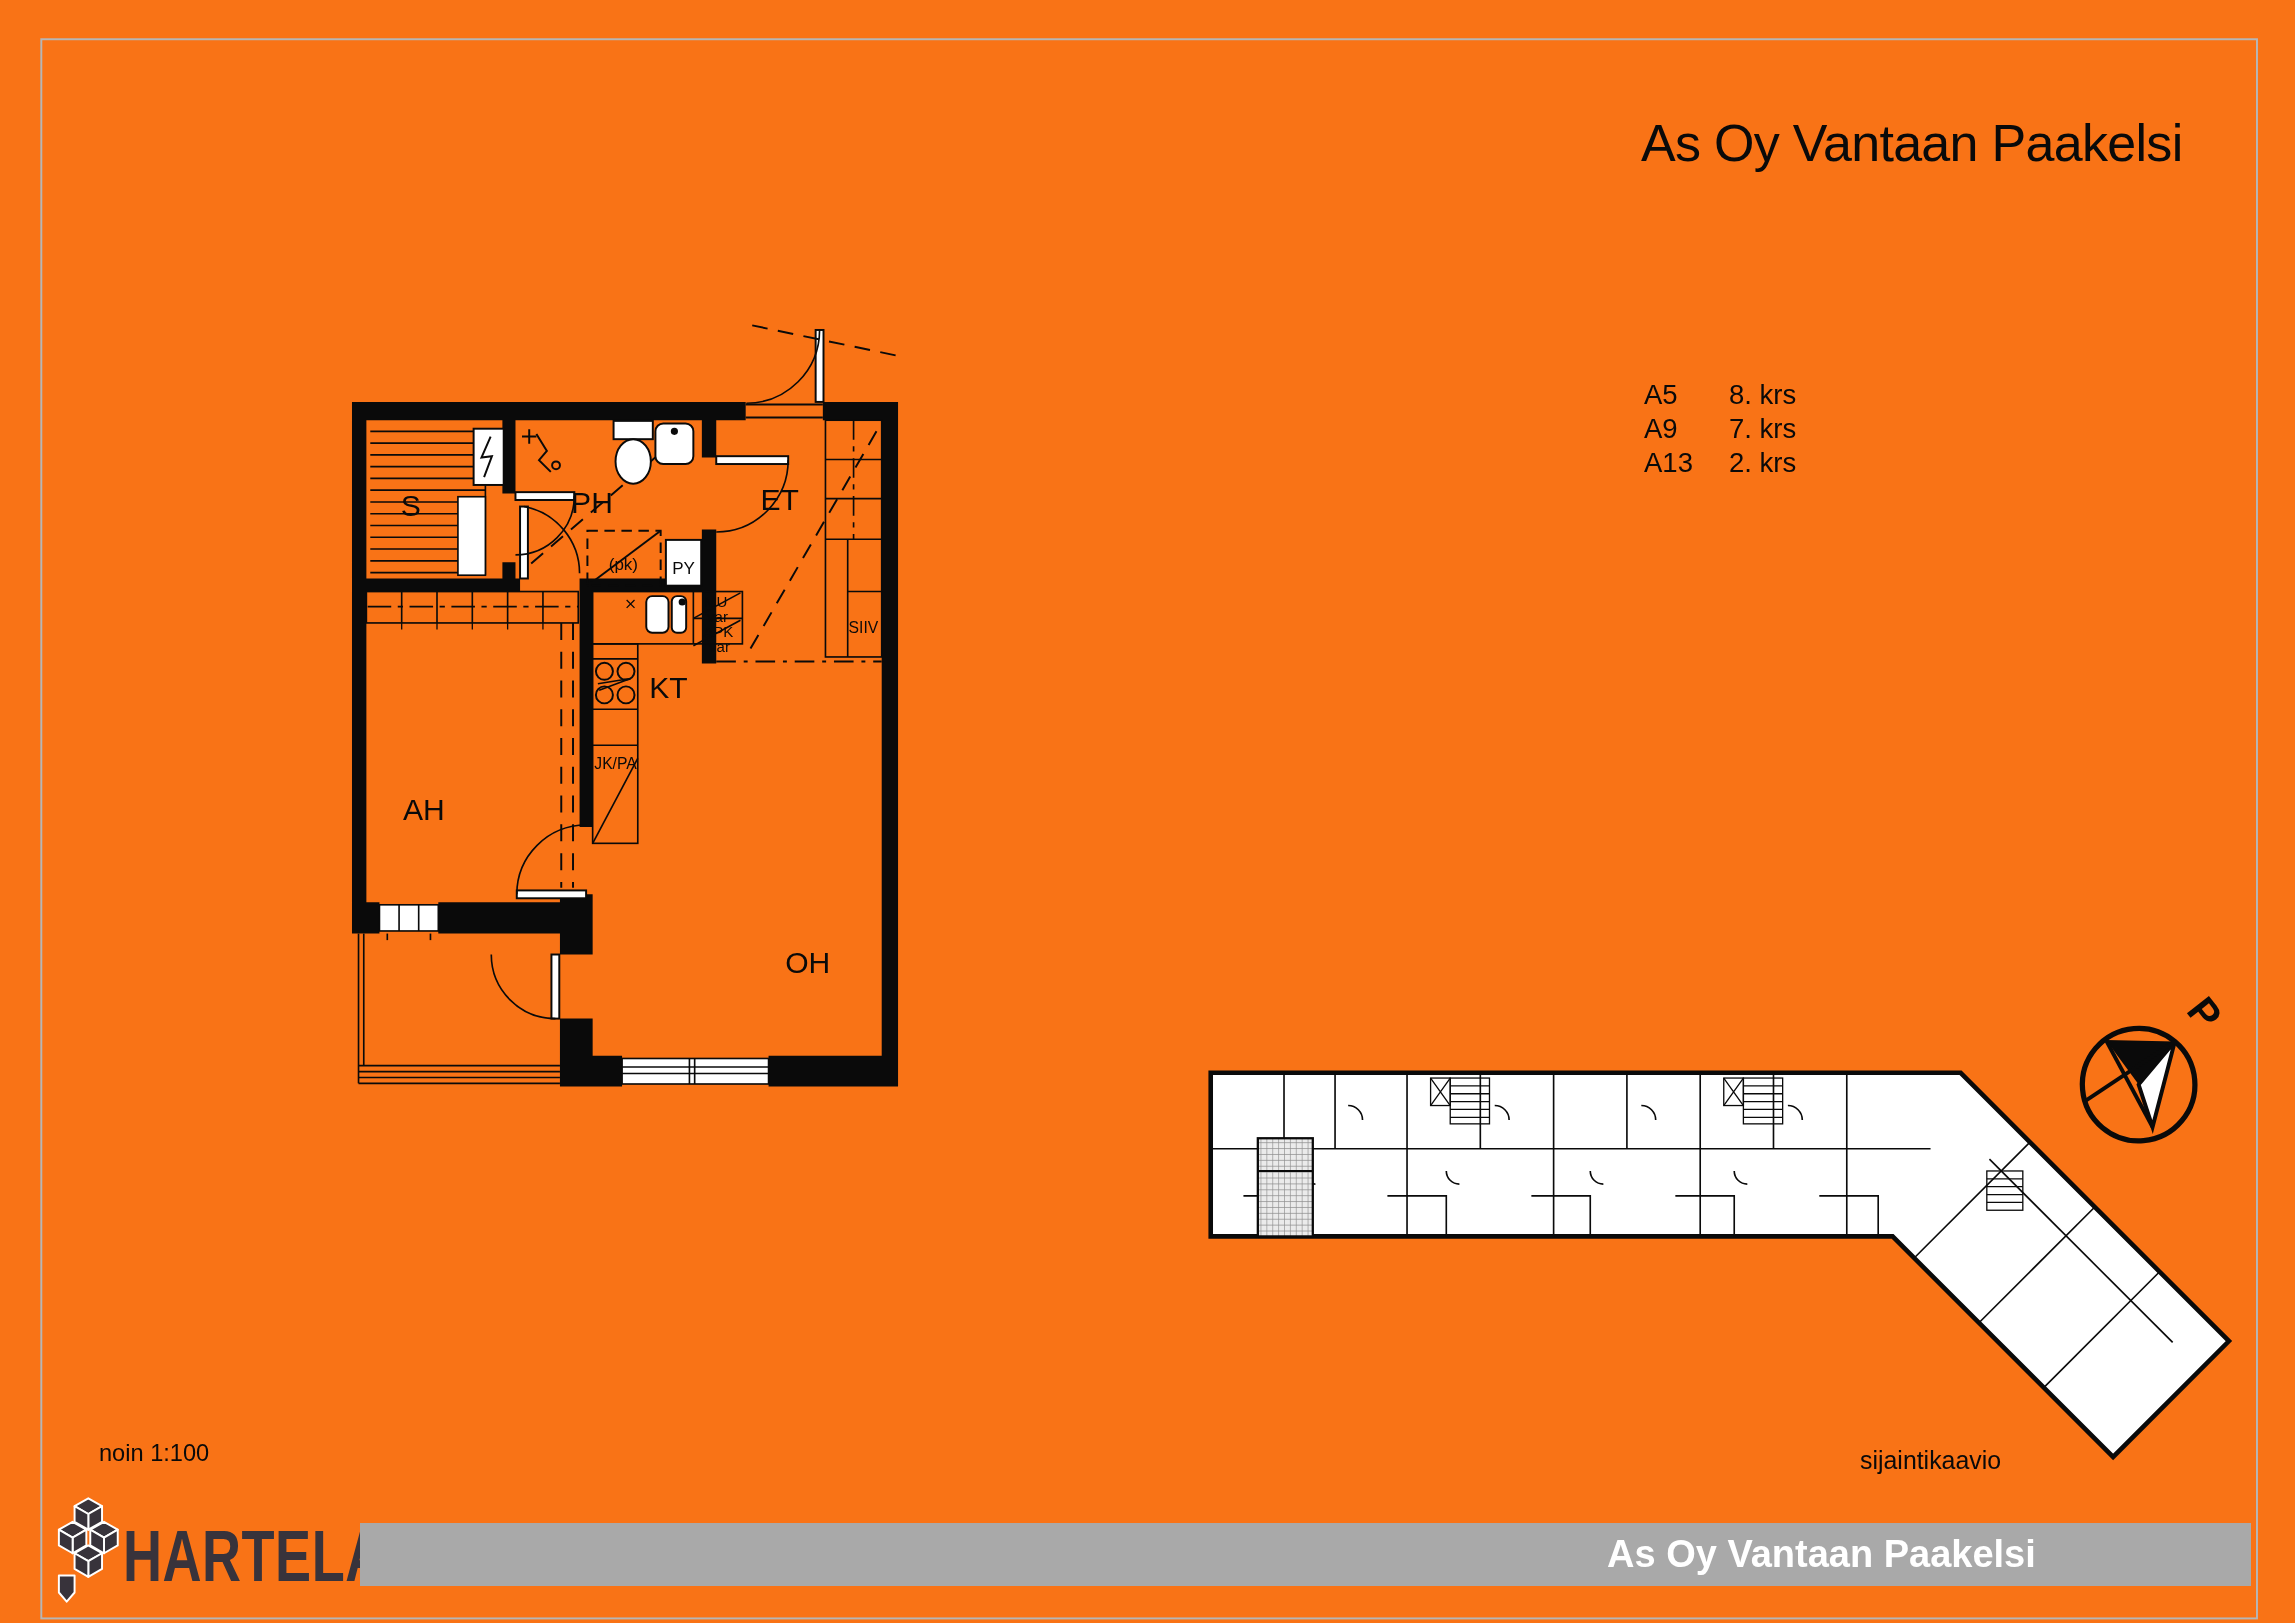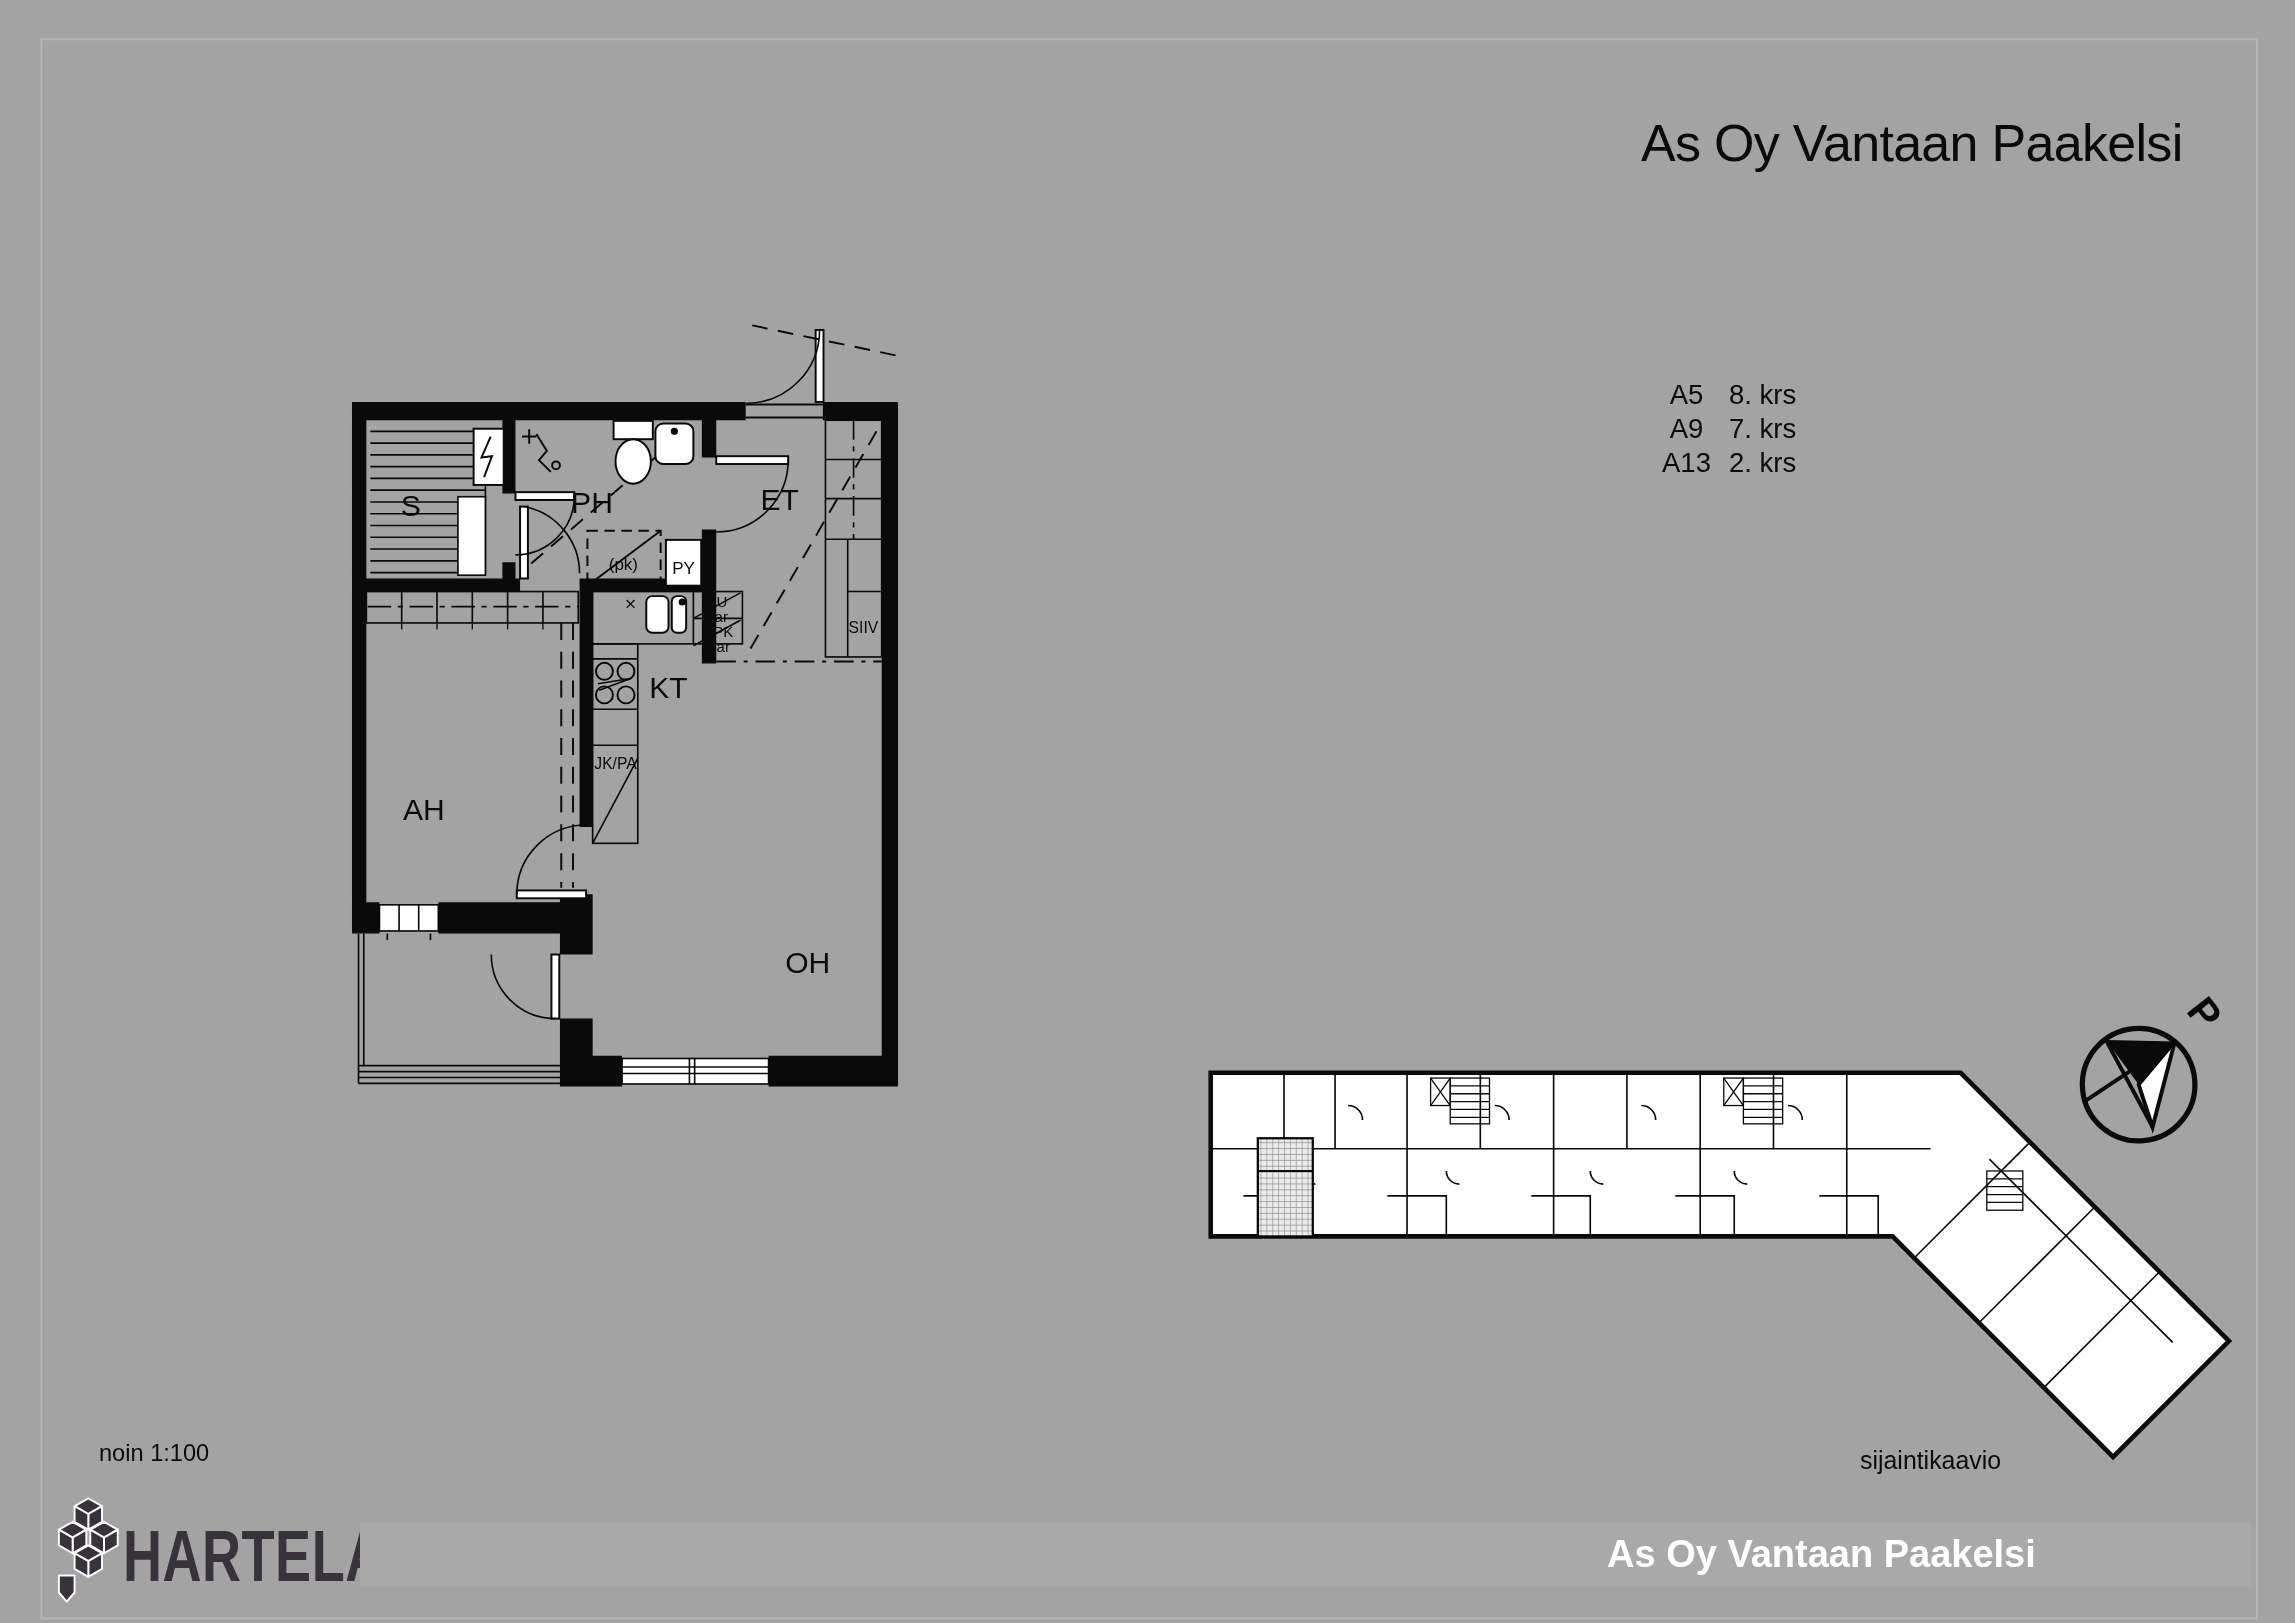--- a/index.html
+++ b/index.html
@@ -1,27 +1,27 @@
 <!DOCTYPE html>
 <html style="font-size:10.5px"><head>
 <meta charset="utf-8">
 <style>
   html,body{margin:0;padding:0;background:#ffffff;}
   body{width:2295px;height:1623px;position:relative;font-family:"Liberation Sans",sans-serif;color:#0a0a0a;}
-  .page{position:absolute;inset:0;background:#a3a3a3;}
+  .page{position:absolute;inset:0;background:#f97316;}
   .abs{position:absolute;}
   
   .title{left:1641px;top:113px;font-size:52px;font-weight:400;letter-spacing:-0.7px;white-space:pre;}
   .address{left:1642px;top:178px;font-size:36px;font-weight:400;white-space:pre;}
   .aptrow{left:1642px;top:293px;width:648px;height:52px;}
   .apttype{position:absolute;left:0;top:0;font-size:41px;}
   .aptarea{position:absolute;left:393px;top:0;font-size:41px;white-space:pre;}
   .aptarea sup{font-size:25px;vertical-align:super;line-height:0;}
   .units{left:1644px;top:378px;font-size:27.5px;line-height:34px;}
-  .unitrow{display:flex;text-align:center;}
+  .unitrow{display:flex;}
   .unitid{width:85px;}
   .unitfloor{}
   
   svg{position:absolute;overflow:visible;}
   .ink{stroke:#0a0a0a;}
   text{font-family:"Liberation Sans",sans-serif;fill:#0a0a0a;}
   
   .footer-bar{left:360px;top:1523px;width:1891px;height:63px;}
   .footer-project{position:absolute;left:1247px;top:0;height:63px;line-height:63px;color:#ffffff;font-size:38px;font-weight:700;white-space:pre;}
   .brand{left:123px;top:1514px;font-size:73px;font-weight:700;letter-spacing:0.7px;transform:scaleX(0.74);transform-origin:left center;color:#38333b;white-space:pre;}

